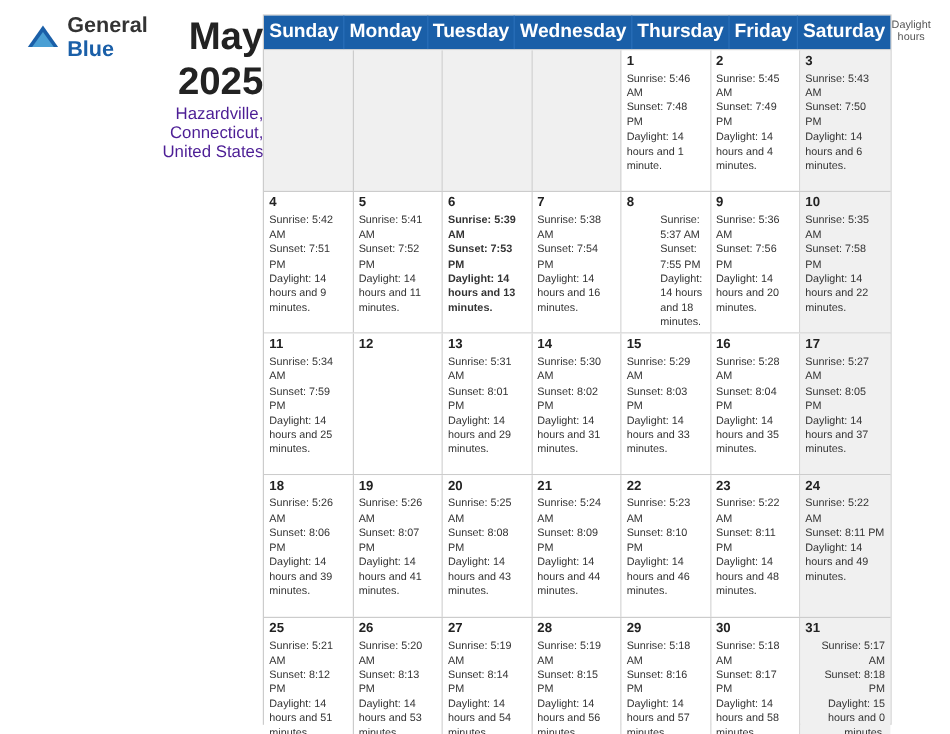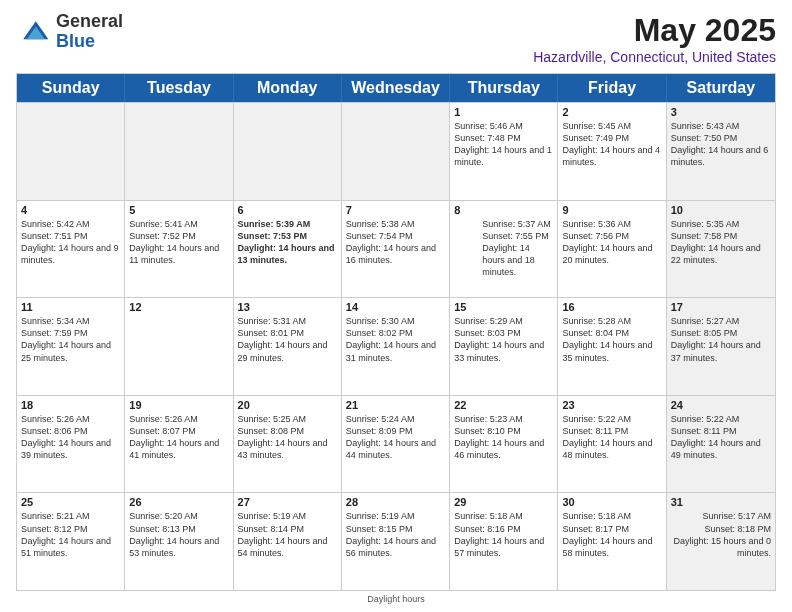--- a/index.html
+++ b/index.html
@@ -8,21 +8,21 @@
       background: #fff;
       width: 792px;
       height: 612px;
       overflow: hidden;
     }
     .page {
       width: 792px;
       height: 612px;
       padding: 12px 16px 8px 16px;
       display: flex;
-      flex-direction: column;
+      flex-direction: row;
     }
     .header {
       display: flex;
       justify-content: space-between;
       align-items: flex-start;
       margin-bottom: 8px;
     }
     .logo {
       display: flex;
       align-items: center;
@@ -136,22 +136,22 @@
     </div>
     <div class="title-block">
       <div class="title-month">May 2025</div>
       <div class="title-location">Hazardville, Connecticut, United States</div>
     </div>
   </div>
 
   <div class="calendar">
     <div class="cal-header" id="cal-header">
         <div class="cal-header-cell">Sunday</div>
+        <div class="cal-header-cell">Monday</div>
         <div class="cal-header-cell">Tuesday</div>
-        <div class="cal-header-cell">Monday</div>
         <div class="cal-header-cell">Wednesday</div>
         <div class="cal-header-cell">Thursday</div>
         <div class="cal-header-cell">Friday</div>
         <div class="cal-header-cell">Saturday</div>
       </div>
     <div class="cal-body" id="cal-body">
         <div class="cal-row">
           <div class="cal-cell empty shaded"></div>
           <div class="cal-cell empty shaded"></div>
           <div class="cal-cell empty shaded"></div>

